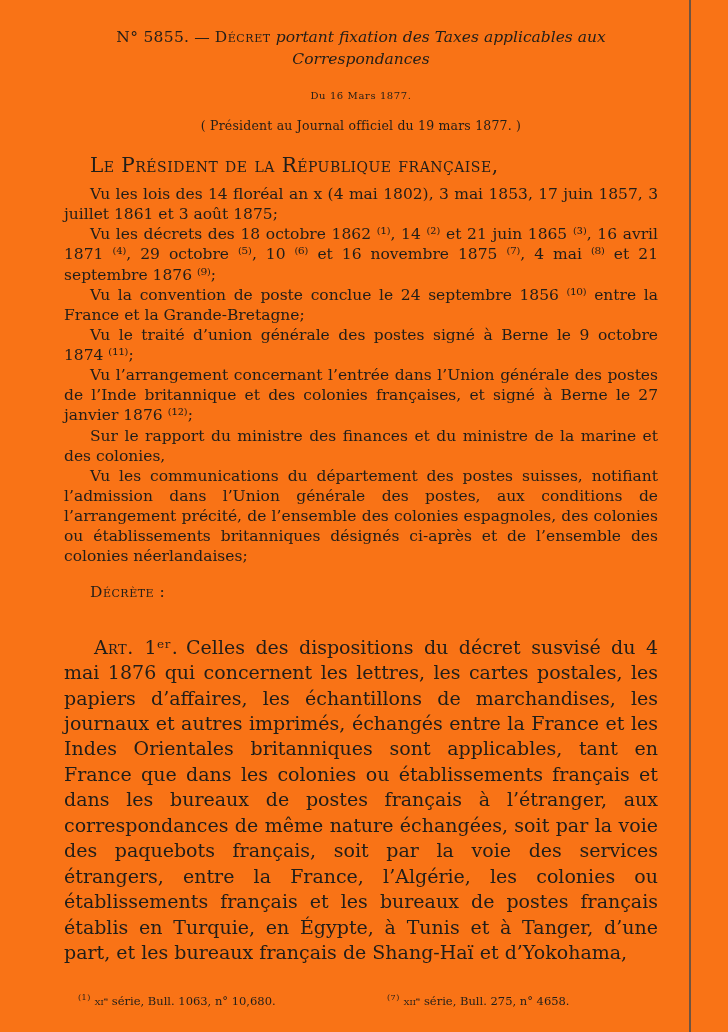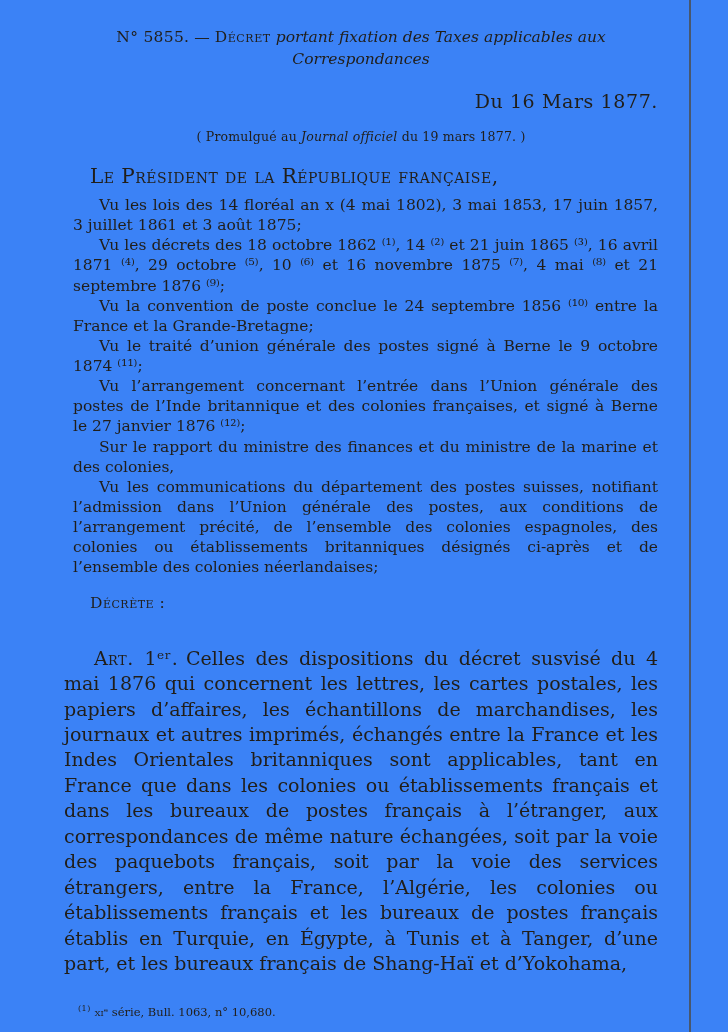--- a/index.html
+++ b/index.html
@@ -3,52 +3,52 @@
 <meta charset="utf-8">
 <style>
   html, body { margin: 0; padding: 0; }
   body { width: 728px; background: #efeeea; }
   p { margin: 0; }
 
   .page {
     position: relative;
     width: 728px;
     height: 1032px;
-    background: #3b82f6;
+    background: #f97316;
     color: #211e19;
     font-family: "DejaVu Serif", "Liberation Serif", serif;
     padding: 26px 70px 20px 64px;
     box-sizing: border-box;
     overflow: hidden;
   }
 
   .edge-line {
     position: absolute;
     top: 0;
     right: 37px;
     width: 2px;
     height: 100%;
     background: #4c4c4c;
     opacity: .8;
   }
-  .italic { font-style: italic; }
+  .italic { }
 
   .title-block {
     text-align: center;
     font-size: 15.5px;
     line-height: 1.45;
   }
   .title-num { letter-spacing: .3px; }
   .title-decret { font-variant: small-caps; letter-spacing: .6px; }
   .title-italic { font-style: italic; }
 
   .date-line {
-    text-align: right;
+    text-align: center;
     margin-top: 19px;
-    font-size: 19px;
+    font-size: 10px;
     letter-spacing: .6px;
   }
 
   .promulgation {
     text-align: center;
     margin-top: 17px;
     font-size: 12.5px;
     letter-spacing: .2px;
   }
 
@@ -60,21 +60,20 @@
     font-size: 20px;
     letter-spacing: .5px;
     margin-bottom: 7px;
   }
 
   .para {
     font-size: 15.5px;
     line-height: 1.3;
     text-align: justify;
     text-indent: 26px;
-    margin-left: 9px;
   }
 
   .decrete {
     font-variant: small-caps;
     text-indent: 26px;
     font-size: 15.5px;
     letter-spacing: .5px;
     margin-top: 16px;
   }
 
@@ -118,21 +117,21 @@
   <header class="doc-header">
     <div class="title-block">
       <span class="title-num">N° 5855.</span>
       <span class="title-dash">—</span>
       <span class="title-decret">Décret</span>
       <span class="title-italic">portant fixation des Taxes applicables aux Correspondances</span>
     </div>
 
     <p class="date-line">Du 16 Mars 1877.</p>
 
-    <p class="promulgation"><span>( Promulgué au </span><span class="italic">Journal officiel</span><span> du 19 mars 1877. )</span></p>
+    <p class="promulgation"><span>( Président au </span><span class="italic">Journal officiel</span><span> du 19 mars 1877. )</span></p>
   </header>
 
   <main class="doc-body">
     <p class="salutation">Le Président de la République française,</p>
 
     <p class="para">Vu les lois des 14 floréal an x (4 mai 1802), 3 mai 1853, 17 juin 1857, 3 juillet 1861 et 3 août 1875;</p>
     <p class="para">Vu les décrets des 18 octobre 1862 ⁽¹⁾, 14 ⁽²⁾ et 21 juin 1865 ⁽³⁾, 16 avril 1871 ⁽⁴⁾, 29 octobre ⁽⁵⁾, 10 ⁽⁶⁾ et 16 novembre 1875 ⁽⁷⁾, 4 mai ⁽⁸⁾ et 21 septembre 1876 ⁽⁹⁾;</p>
     <p class="para">Vu la convention de poste conclue le 24 septembre 1856 ⁽¹⁰⁾ entre la France et la Grande-Bretagne;</p>
     <p class="para">Vu le traité d’union générale des postes signé à Berne le 9 octobre 1874 ⁽¹¹⁾;</p>
     <p class="para">Vu l’arrangement concernant l’entrée dans l’Union générale des postes de l’Inde britannique et des colonies françaises, et signé à Berne le 27 janvier 1876 ⁽¹²⁾;</p>
@@ -142,14 +141,18 @@
     <p class="decrete">Décrète :</p>
 
     <p class="article"><span class="article-lead">Art. 1ᵉʳ.</span><span>Celles des dispositions du décret susvisé du 4 mai 1876 qui concernent les lettres, les cartes postales, les papiers d’affaires, les échantillons de marchandises, les journaux et autres imprimés, échangés entre la France et les Indes Orientales britanniques sont applicables, tant en France que dans les colonies ou établissements français et dans les bureaux de postes français à l’étranger, aux correspondances de même nature échangées, soit par la voie des paquebots français, soit par la voie des services étrangers, entre la France, l’Algérie, les colonies ou établissements français et les bureaux de postes français établis en Turquie, en Égypte, à Tunis et à Tanger, d’une part, et les bureaux français de Shang-Haï et d’Yokohama,</span></p>
   </main>
 
   <footer class="footnotes">
     <div class="fn-col">
       <p class="fn-item"><span class="fn-mark">(1)</span><span class="fn-serie">xiᵉ</span> <span>série, Bull. 1063, n° 10,680.</span></p>
 
     </div>
+    <div class="fn-col">
+      <p class="fn-item"><span class="fn-mark">(7)</span><span class="fn-serie">xiiᵉ</span> <span>série, Bull. 275, n° 4658.</span></p>
+
+    </div>
   </footer>
 </div>
 
 </body></html>

